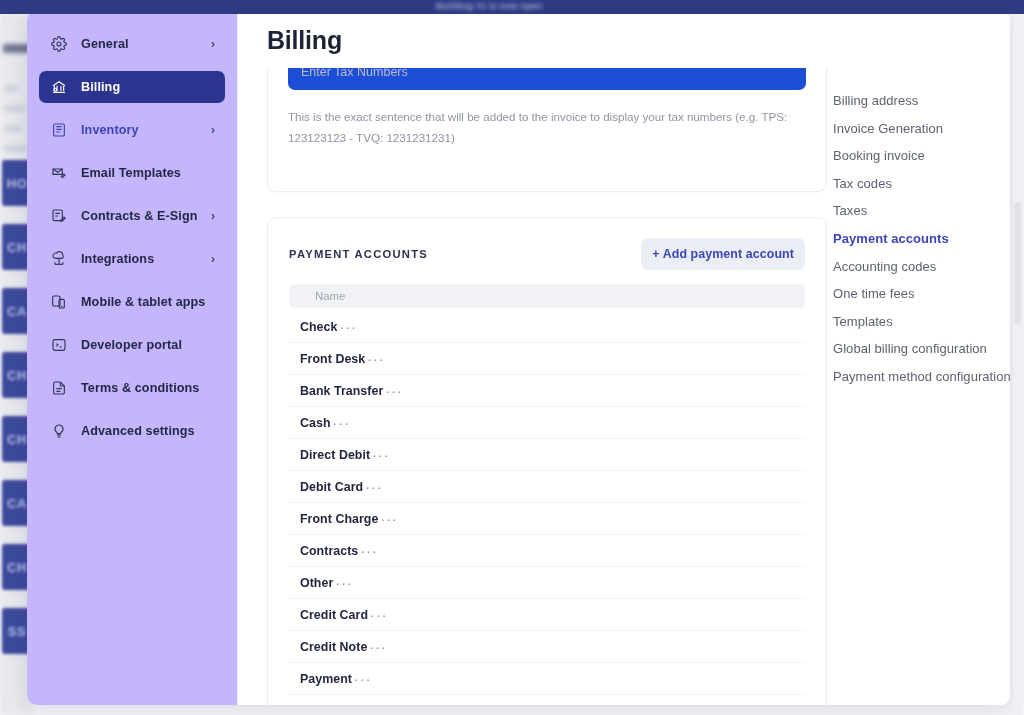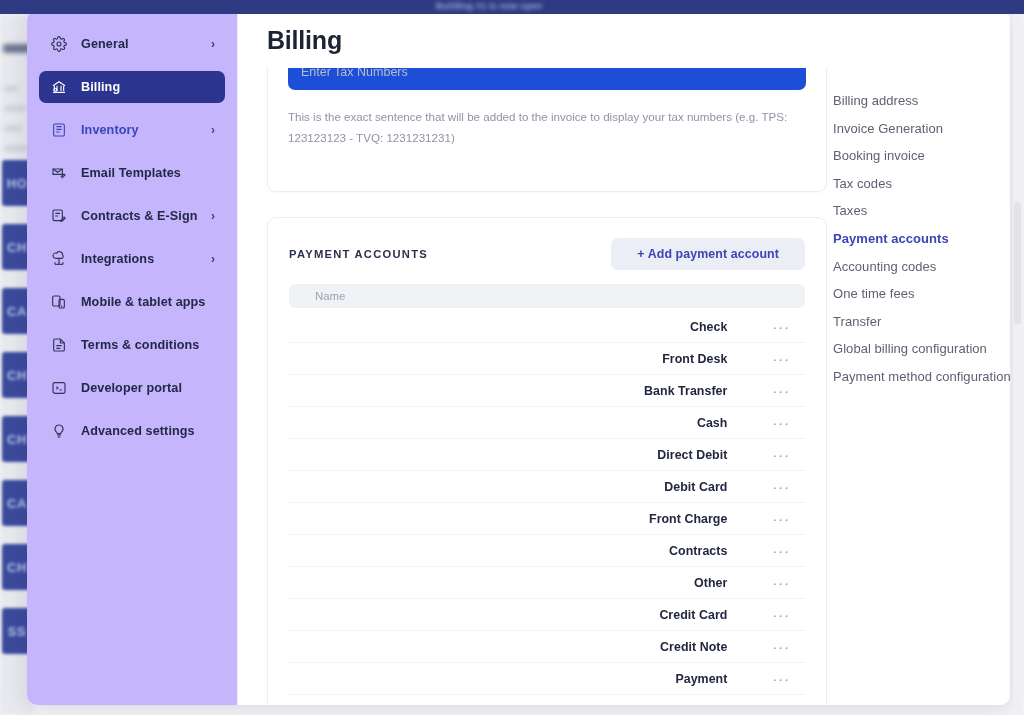--- a/index.html
+++ b/index.html
@@ -207,21 +207,21 @@
     font-weight: 700;
     letter-spacing: 1.25px;
     color: #2c3150;
     text-transform: uppercase;
   }
   .add-btn {
     background: #eceef5;
     border: none;
     border-radius: 7px;
     height: 32px;
-    padding: 0 26px;
+    padding: 0 11px;
     font-family: "Liberation Sans", sans-serif;
     font-size: 12.4px;
     font-weight: 700;
     color: #3b45b5;
     cursor: pointer;
     letter-spacing: .1px;
     text-align: center;
   }
 
   .tbl-head {
@@ -234,25 +234,24 @@
     margin-bottom: 3px;
   }
   .tbl-head span {
     font-size: 11.4px;
     color: #9ea2b3;
     font-weight: 400;
   }
   .row {
     display: flex;
     align-items: center;
-    justify-content: flex-end;
+    justify-content: flex-start;
     height: 32px;
     padding: 0 13px 0 11px;
     border-bottom: 1px solid #f2f3f6;
-    gap: 43px;
   }
   .row-name {
     font-size: 12.4px;
     font-weight: 700;
     color: #22273f;
     letter-spacing: .05px;
   }
   .row-menu {
     color: #8b8fa3;
     font-size: 14px;
@@ -401,36 +400,36 @@
             <rect x="2.5" y="3" width="11" height="15" rx="2"></rect>
             <rect x="12" y="8" width="8" height="13" rx="2"></rect>
             <path d="M15 18.5h2"></path>
           </svg>
         </span>
         <span class="nav-label">Mobile &amp; tablet apps</span>
       </div>
       <div class="nav-item">
         <span class="ico">
           <svg viewBox="0 0 24 24" fill="none" stroke="currentColor" stroke-width="1.7">
+            <rect x="3" y="4" width="18" height="16" rx="3"></rect>
+            <path d="M8 10l2.5 2L8 14"></path>
+            <path d="M13 15h3"></path>
+          </svg>
+        </span>
+        <span class="nav-label">Developer portal</span>
+      </div>
+      <div class="nav-item">
+        <span class="ico">
+          <svg viewBox="0 0 24 24" fill="none" stroke="currentColor" stroke-width="1.7">
             <path d="M14 3H6a2 2 0 0 0-2 2v14a2 2 0 0 0 2 2h12a2 2 0 0 0 2-2V9z"></path>
             <path d="M14 3v6h6"></path>
             <path d="M8 13h8M8 17h6"></path>
           </svg>
         </span>
         <span class="nav-label">Terms &amp; conditions</span>
-      </div>
-      <div class="nav-item">
-        <span class="ico">
-          <svg viewBox="0 0 24 24" fill="none" stroke="currentColor" stroke-width="1.7">
-            <rect x="3" y="4" width="18" height="16" rx="3"></rect>
-            <path d="M8 10l2.5 2L8 14"></path>
-            <path d="M13 15h3"></path>
-          </svg>
-        </span>
-        <span class="nav-label">Developer portal</span>
       </div>
       <div class="nav-item">
         <span class="ico">
           <svg viewBox="0 0 24 24" fill="none" stroke="currentColor" stroke-width="1.7">
             <path d="M9 18h6"></path>
             <path d="M10 21h4"></path>
             <path d="M12 3a6 6 0 0 0-3.6 10.8c.6.5.9 1.1 1 1.7l.1.5h5l.1-.5c.1-.6.4-1.2 1-1.7A6 6 0 0 0 12 3z"></path>
           </svg>
         </span>
         <span class="nav-label">Advanced settings</span>
@@ -514,21 +513,21 @@
 
     <aside class="anchors" id="anchor-list">
         <a class="anchor">Billing address</a>
         <a class="anchor">Invoice Generation</a>
         <a class="anchor">Booking invoice</a>
         <a class="anchor">Tax codes</a>
         <a class="anchor">Taxes</a>
         <a class="anchor current">Payment accounts</a>
         <a class="anchor">Accounting codes</a>
         <a class="anchor">One time fees</a>
-        <a class="anchor">Transfer</a>
+        <a class="anchor">Templates</a>
         <a class="anchor">Global billing configuration</a>
         <a class="anchor">Payment method configuration</a>
       </aside>
 
   </section>
 </div>
 
 <div class="scrollbar">
   <div class="thumb"></div>
 </div>

